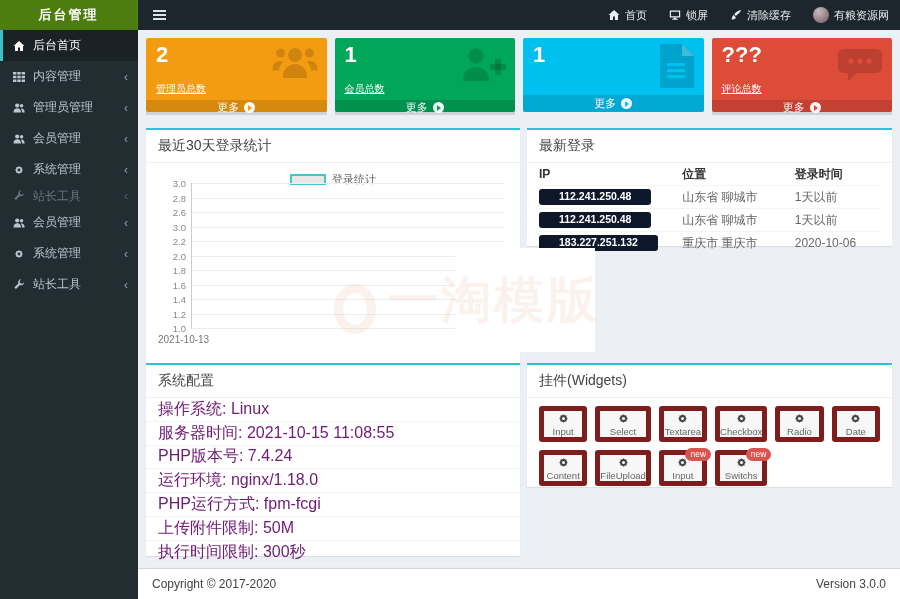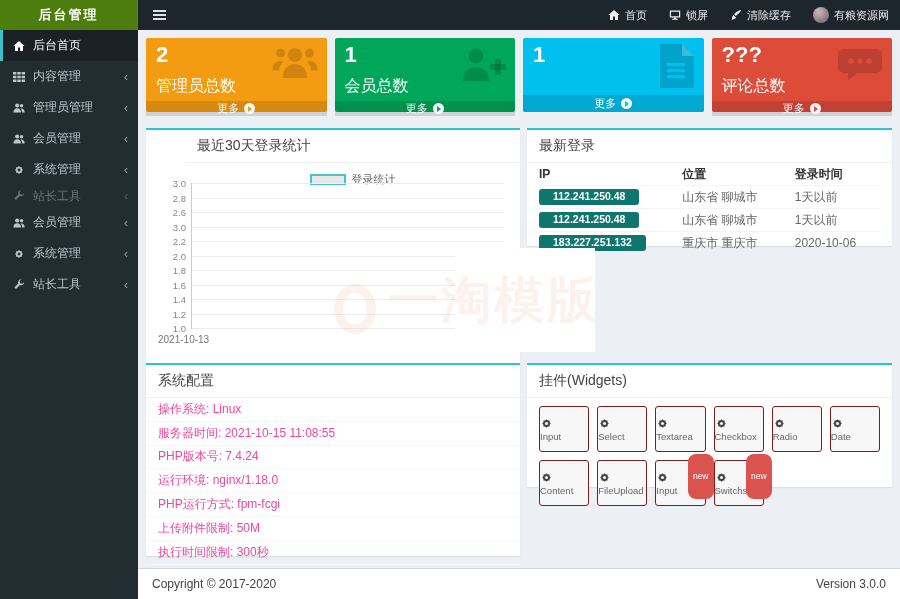--- a/index.html
+++ b/index.html
@@ -29,60 +29,60 @@
 
   
   .cards { position:absolute; left:8px; top:8px; right:8px; height:74px; display:flex; gap:8px; }
   .card { flex:1; position:relative; color:#fff; border-radius:2px; display:flex; flex-direction:column; overflow:visible; }
   .c-orange { --cc:#f39c12; background:#f39c12; }
   .c-green  { --cc:#00a65a; background:#00a65a; }
   .c-aqua   { --cc:#00c0ef; background:#00c0ef; }
   .c-red    { --cc:#dd4b39; background:#dd4b39; }
   .card-body { flex:1; position:relative; padding:4px 10px; }
   .card-num { font-size:22px; font-weight:bold; line-height:1.15; }
-  .card-label { font-size:16px; margin-top:9px; }
+  .card-label { font-size:10px; margin-top:15px;text-decoration:underline; }
   .card-icon { position:absolute; right:8px; top:5px; }
   .card-footer { height:17px; background:rgba(0,0,0,0.12); display:flex; align-items:center; justify-content:center; gap:5px; font-size:11px; cursor:pointer; }
   .more-ic { display:inline-flex; align-items:center; justify-content:center; width:11px; height:11px; border-radius:50%; background:rgba(255,255,255,0.95); }
   .more-ic i { display:block; width:0; height:0; border-left:4px solid var(--cc); border-top:3px solid transparent; border-bottom:3px solid transparent; margin-left:1px; }
 
   
   .panel { position:absolute; background:#fff; border-top:2px solid #2bc4d5; box-shadow:0 1px 1px rgba(0,0,0,0.07); }
   .panel-hd { padding:7px 12px; font-size:14px; color:#444; border-bottom:1px solid #f0f0f0; }
-  #chart-panel  { left:8px;   top:98px;  width:374px; height:264px;padding-left:39px; }
+  #chart-panel  { left:8px;   top:98px;  width:374px; height:264px; }
   #login-panel  { left:389px; top:98px;  width:365px; height:118px; }
   #config-panel { left:8px;   top:333px; width:374px; height:193px; }
   #widgets-panel{ left:389px; top:333px; width:365px; height:124px; }
 
   
   .legend-row { display:flex; justify-content:center; align-items:center; gap:6px; margin-top:9px; font-size:11px; color:#666; }
   .legend-box { width:36px; height:11px; background:#e8e8e8; border:2px solid #45c5c9; }
   .plot { position:absolute; left:12px; top:53px; width:348px; height:145px; }
   .plot .axis-y { position:absolute; left:33px; top:0; width:1px; height:146px; background:#ccc; }
   .gl { position:absolute; left:0; right:0; height:0; }
   .gl-label { position:absolute; left:0; top:-5px; width:28px; text-align:right; font-size:9.5px; color:#888; }
   .gl-line { position:absolute; left:34px; right:2px; top:0; border-top:1px solid #ededed; }
   .x-label { position:absolute; left:12px; top:204px; font-size:10px; color:#777; }
 
   
   .tbl { padding:0 12px; font-size:12px; }
   .trow { display:flex; align-items:center; height:23px; color:#666; }
   .trow.head { height:22px; font-weight:bold; color:#333; }
   .trow + .trow { border-top:1px solid #f4f4f4; }
   .tc-ip { width:42%; } .tc-loc { width:33%; } .tc-time { width:25%; }
-  .badge-ip { display:inline-block; background:#0f766e; color:#fff; font-size:10.5px; font-weight:bold; padding:2px 14px; border-radius:3px; line-height:1.1;text-align:center; }
-
-  
-  .cfg-row { height:23.8px; display:flex; align-items:center; padding:0 12px; border-bottom:1px solid #f4f4f4; font-size:12px; color:#ec4899; }
+  .badge-ip { display:inline-block; background:#0f172a; color:#fff; font-size:10.5px; font-weight:bold; padding:2px 20px; border-radius:3px; line-height:1.1;text-align:center; }
+
+  
+  .cfg-row { height:23.8px; display:flex; align-items:center; padding:0 12px; border-bottom:1px solid #f4f4f4; font-size:16px; color:#701a75; }
 
   
   .wgrid { padding:8px 12px; display:grid; grid-template-columns:repeat(6,1fr); gap:8px; }
-  .widget { position:relative; height:46px; background:#f7f7f7; border:1px solid #7f1d1d; border-radius:3px; display:flex; flex-direction:column; align-items:flex-start; justify-content:center; gap:1px; cursor:pointer; }
+  .widget { position:relative; height:36px; background:#f7f7f7; border:5px solid #7f1d1d; border-radius:3px; display:flex; flex-direction:column; align-items:center; justify-content:center; gap:1px; cursor:pointer; }
   .widget .wl { font-size:9.5px; color:#666; }
-  .wbadge { position:absolute; top:-7px; right:-9px; background:#d9534f; color:#fff; font-size:8.5px; padding:18px 5px; border-radius:8px; line-height:1; }
+  .wbadge { position:absolute; top:-7px; right:-9px; background:#d9534f; color:#fff; font-size:8.5px; padding:2px 5px; border-radius:8px; line-height:1; }
 
   
   .wm-box { position:absolute; left:317px; top:218px; width:140px; height:104px; background:#fff; z-index:5; }
   .wm { position:absolute; left:196px; top:238px; width:266px; height:66px; z-index:6; display:flex; align-items:flex-end; gap:12px; pointer-events:none; }
   .wm-logo { width:50px; height:50px; border:9px solid rgba(228,166,142,0.16); border-radius:50%; }
   .wm-text { font-size:50px; font-weight:bold; letter-spacing:3px; color:rgba(228,166,142,0.15); white-space:nowrap; }
 
   
   .footer { position:absolute; left:0; right:0; bottom:0; height:31px; background:#fff; border-top:1px solid #d2d6de; display:flex; align-items:center; justify-content:space-between; padding:0 14px; font-size:12px; color:#444; z-index:7; }
 </style>

